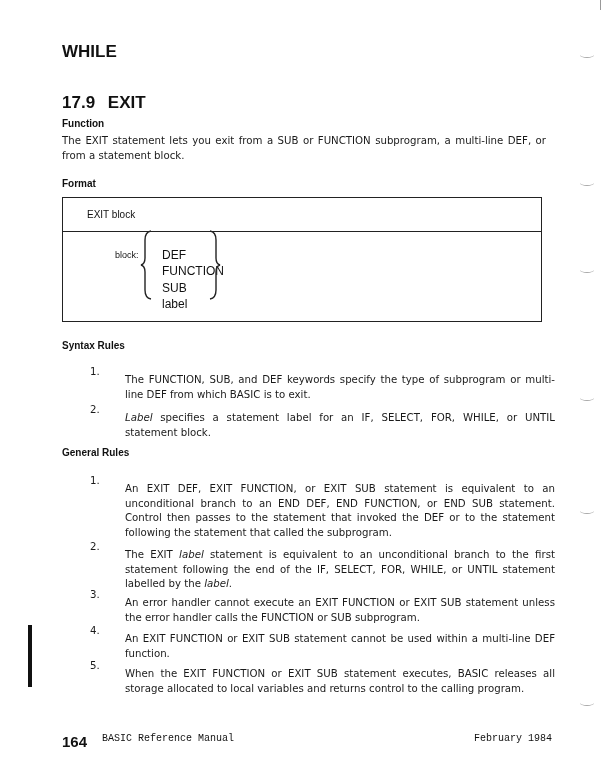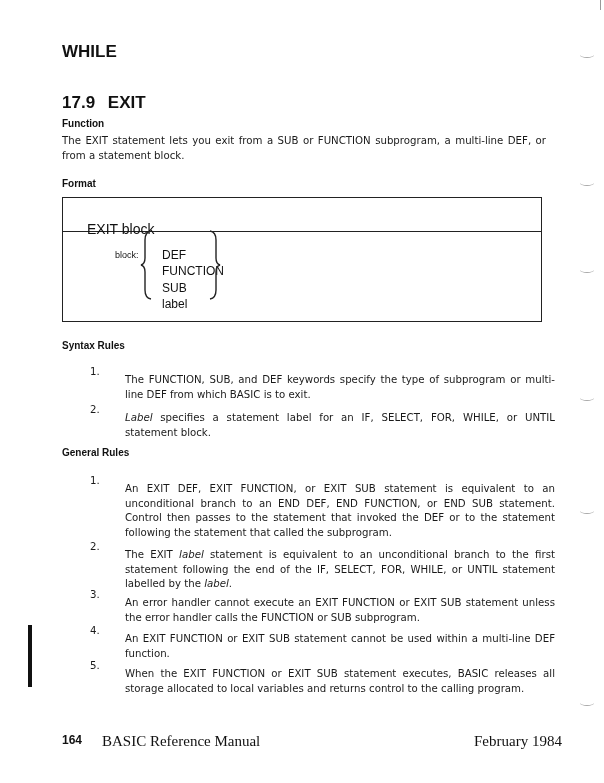--- a/index.html
+++ b/index.html
@@ -10,34 +10,34 @@
   .abs { position: absolute; }
   .running-head { left: 62px; top: 42px; font-size: 17px; font-weight: bold; }
   .section-title { left: 62px; top: 93px; font-size: 17px; font-weight: bold; word-spacing: 8px; }
   .h3 { font-size: 10px; font-weight: bold; }
   .body-text { font-family: "DejaVu Sans", sans-serif; font-size: 10.2px; line-height: 14.5px; color: #1a1a1a; }
   .func-head { left: 62px; top: 118px; }
   .func-text { left: 62px; top: 134px; width: 484px; text-align: justify; }
   .format-head { left: 62px; top: 178px; }
   .format-box { left: 62px; top: 197px; width: 480px; height: 125px; border: 1.3px solid #222; box-sizing: border-box; }
   .format-box .row1 { height: 33px; border-bottom: 1.3px solid #222; position: relative; }
-  .format-box .row1 span { position: absolute; left: 24px; top: 11px; font-size: 14px; margin-top: 12px; }
+  .format-box .row1 span { position: absolute; left: 24px; top: 11px; font-size: 10px; }
   .block-label { left: 115px; top: 250px; font-size: 9px; }
   .brace-l { left: 140px; top: 230px; width: 14px; height: 70px; }
   .brace-r { left: 207px; top: 230px; width: 14px; height: 70px; }
   .opts { left: 162px; top: 247px; font-size: 12px; line-height: 16.3px; }
   .list { left: 90px; width: 452px; }
   .item { position: absolute; left: 0; width: 452px; }
   .num { position: absolute; left: 0; top: 0; width: 20px; }
   .itxt { position: absolute; left: 23px; top: 8px; width: 430px; text-align: justify; margin-left: 12px; }
   .syntax-head { left: 62px; top: 340px; }
   .general-head { left: 62px; top: 447px; text-align: right; }
   .change-bar { left: 28px; top: 625px; width: 4px; height: 62px; background: #111; }
-  .footer { top: 733px; font-family: Liberation Serif, serif; font-size: 15px; }
-  .pg-num { left: 62px; font-weight: bold; font-family: "Liberation Sans", sans-serif; font-size: 12px; }
+  .footer { top: 733px; font-family: Liberation Mono, monospace; font-size: 10px; }
+  .pg-num { left: 62px; font-weight: bold; font-family: "Liberation Sans", sans-serif; font-size: 15px; }
   .manual { left: 102px; }
   .date { left: 474px; text-align: center; }
   .tick { width: 14px; height: 5px; border-bottom: 1px solid #aaa; border-radius: 0 0 50% 50%; }
 </style>
 </head>
 <body>
 
 <div class="abs running-head">WHILE</div>
 <div class="abs section-title">17.9 EXIT</div>
 

